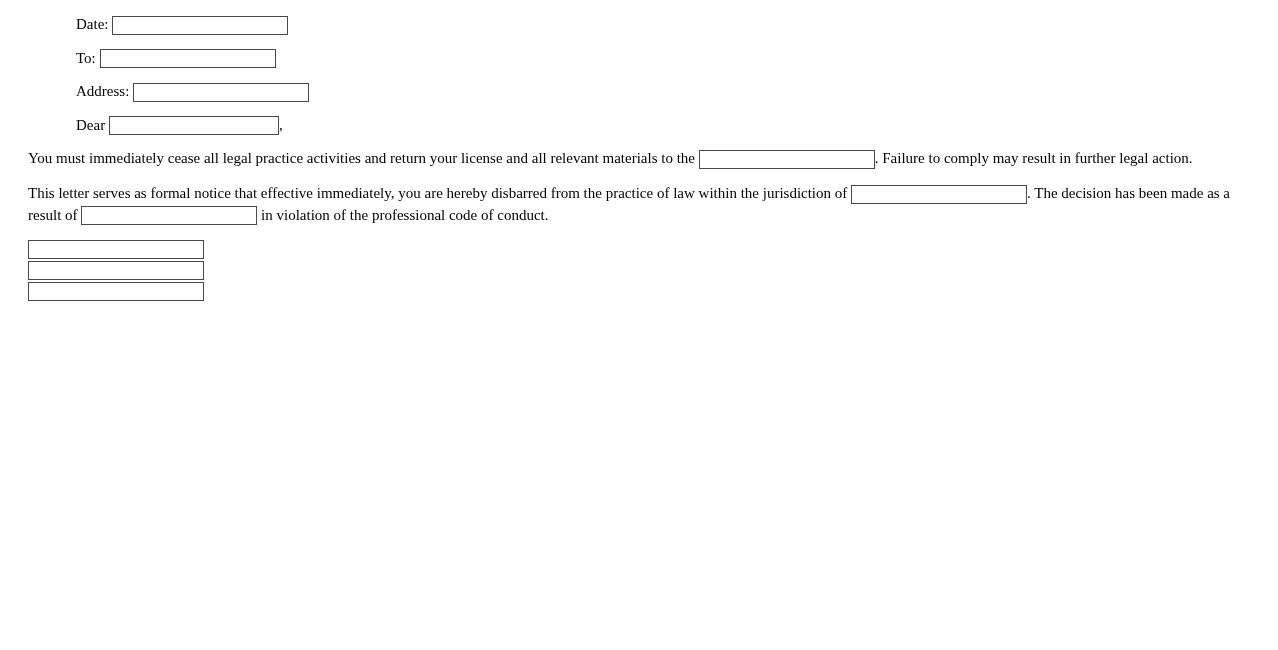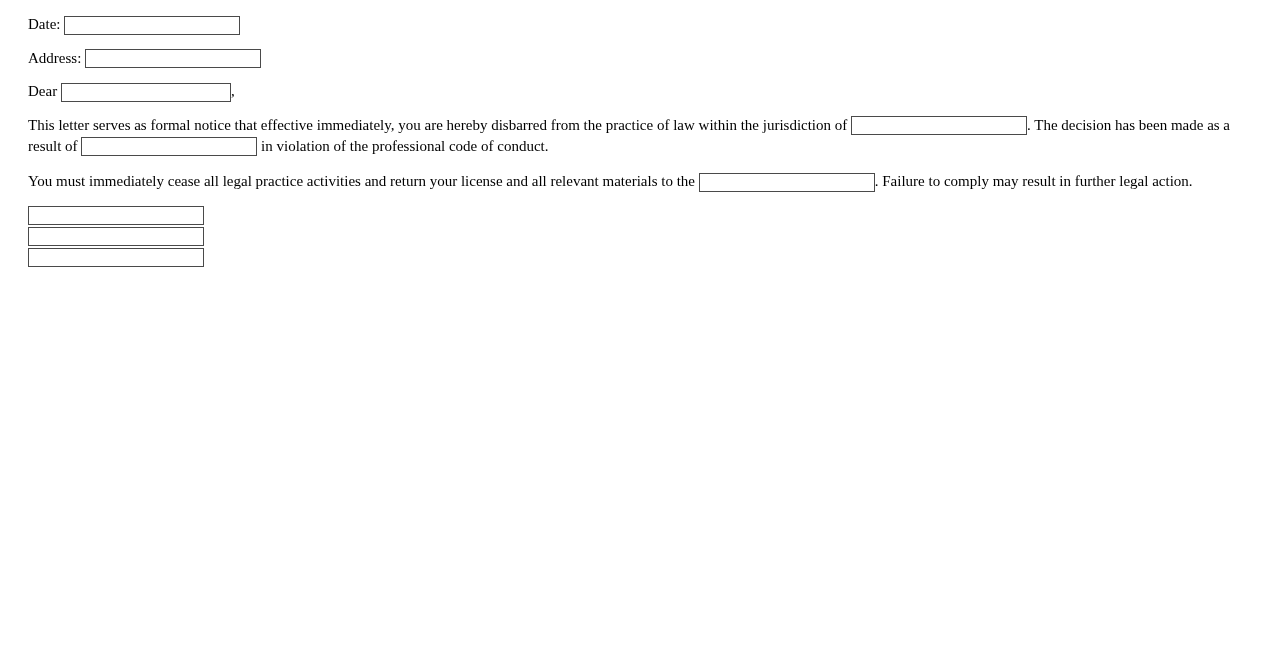--- a/index.html
+++ b/index.html
@@ -54,54 +54,58 @@
   input.w-to { width: 176px; }
   input.w-address { width: 176px; }
   input.w-dear { width: 170px; }
   input.w-jurisdiction { width: 176px; }
   input.w-reason { width: 176px; }
   input.w-return { width: 176px; }
   input.w-contact { width: 176px; }
   input.w-email { width: 176px; }
   input.w-sig { width: 176px; display: block; margin-bottom: 2px; }
   .sincerely { margin: 0 0 16px 0; }
-  .inline-label { white-space: nowrap; }
+  .inline-label { white-space: nowrap; margin-left: 48px; }
 </style>
 </head>
 <body>
 
 <div class="page">
 
 
   <div class="line">
     <span class="inline-label">Date:</span>
     <input type="text" class="w-date" value="" placeholder="" style="">
   </div>
 
+  <div class="line">
+    <span class="inline-label">To:</span>
+    <input type="text" class="w-to" value="" placeholder="" style="">
+  </div>
 
   <div class="line">
     <span class="inline-label">Address:</span>
     <input type="text" class="w-address" value="" placeholder="" style="">
   </div>
 
   <div class="line">
     <span class="inline-label">Dear</span>
     <input type="text" class="w-dear" value="" placeholder="" style=""><span>,</span>
   </div>
 
   <div class="para">
+    <span>You must immediately cease all legal practice activities and return your license and all relevant materials to the</span>
+    <input type="text" class="w-return" value="" placeholder="" style=""><span>. Failure to comply may result in further legal action.</span>
+  </div>
+
+  <div class="para">
     <span>This letter serves as formal notice that effective immediately, you are hereby disbarred from the practice of law within the jurisdiction of</span>
     <input type="text" class="w-jurisdiction" value="" placeholder="" style=""><span>. The decision has been made as a result of</span>
     <input type="text" class="w-reason" value="" placeholder="" style="">
     <span>in violation of the professional code of conduct.</span>
-  </div>
-
-  <div class="para">
-    <span>You must immediately cease all legal practice activities and return your license and all relevant materials to the</span>
-    <input type="text" class="w-return" value="" placeholder="" style=""><span>. Failure to comply may result in further legal action.</span>
   </div>
 
 
 
   <div class="sig-block">
     <input type="text" class="w-sig" value="" placeholder="" style="">
     <input type="text" class="w-sig" value="" placeholder="" style="">
     <input type="text" class="w-sig" value="" placeholder="" style="">
   </div>
 

